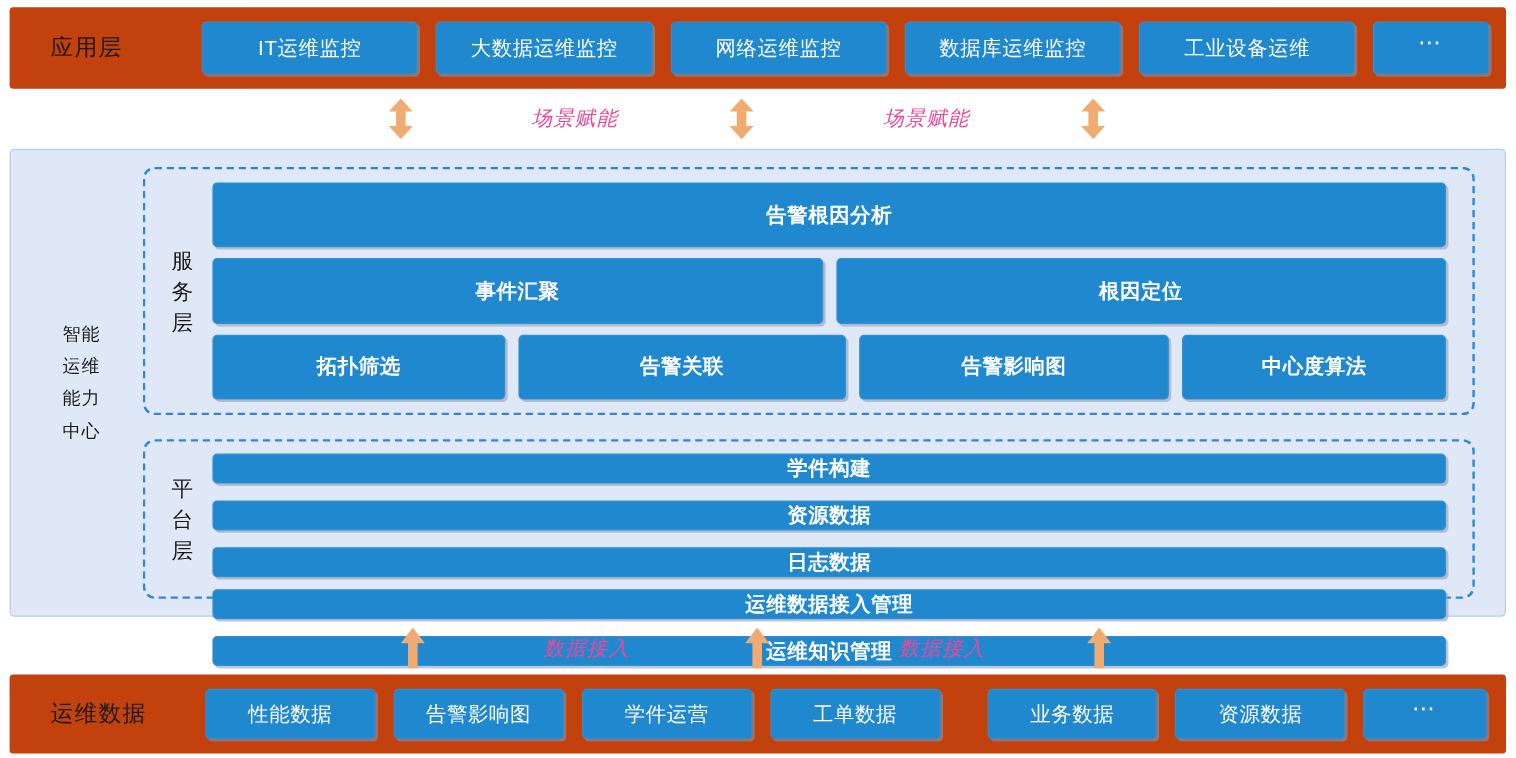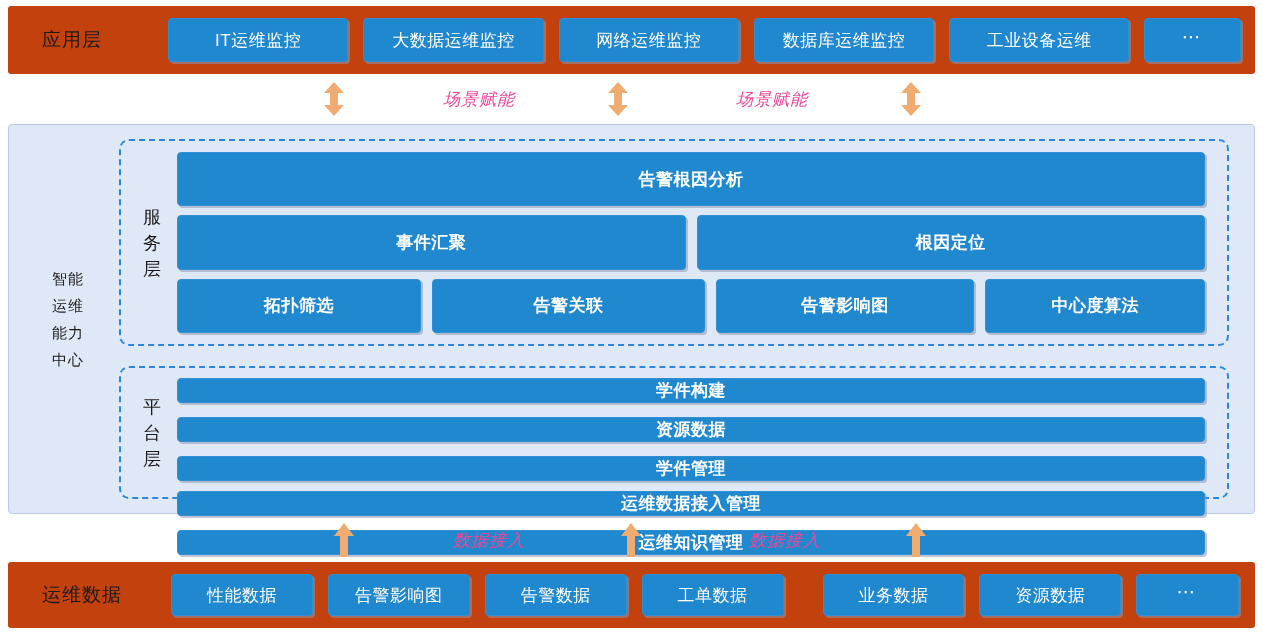--- a/index.html
+++ b/index.html
@@ -210,21 +210,21 @@
     <div class="dashgroup" id="platform-group">
       <div class="group-label" id="platform-label">
           <div>平</div>
           <div>台</div>
           <div>层</div>
         </div>
       <div class="rows" id="platform-rows">
           <div class="row">
             <div class="bbox" style="flex: 1 1 0px;">学件构建</div>
             <div class="bbox" style="flex: 1 1 0px;">资源数据</div>
-            <div class="bbox" style="flex: 1 1 0px;">学件管理</div>
+            <div class="bbox" style="flex: 1 1 0px;">日志数据</div>
           </div>
           <div class="row">
             <div class="bbox" style="flex: 1 1 0px;">运维数据接入管理</div>
             <div class="bbox" style="flex: 1 1 0px;">运维知识管理</div>
             <div class="bbox" style="flex: 1 1 0px;">任务运行监控</div>
           </div>
         </div>
     </div>
   </div>
 
@@ -242,21 +242,21 @@
         <div class="conn-label" style="left: 481px;">数据接入</div>
         <div class="conn-label" style="left: 777px;">数据接入</div>
       </div>
   </div>
 
   <div class="band" id="data-band">
     <div class="band-label">运维数据</div>
     <div class="band-row" id="data-row">
         <div class="bbox" style="flex: 1 1 0px;">性能数据</div>
         <div class="bbox" style="flex: 1 1 0px;">告警影响图</div>
-        <div class="bbox" style="flex: 1 1 0px;">告警数据</div>
+        <div class="bbox" style="flex: 1 1 0px;">学件运营</div>
         <div class="bbox" style="flex: 1 1 0px;">工单数据</div>
         <div class="bbox" style="flex: 1 1 0px; margin-left: 24px;">业务数据</div>
         <div class="bbox" style="flex: 1 1 0px;">资源数据</div>
         <div class="bbox ellipsis" style="flex: 0.72 1 0px;">⋯</div>
       </div>
   </div>
 
 </div>
 
 </body></html>

